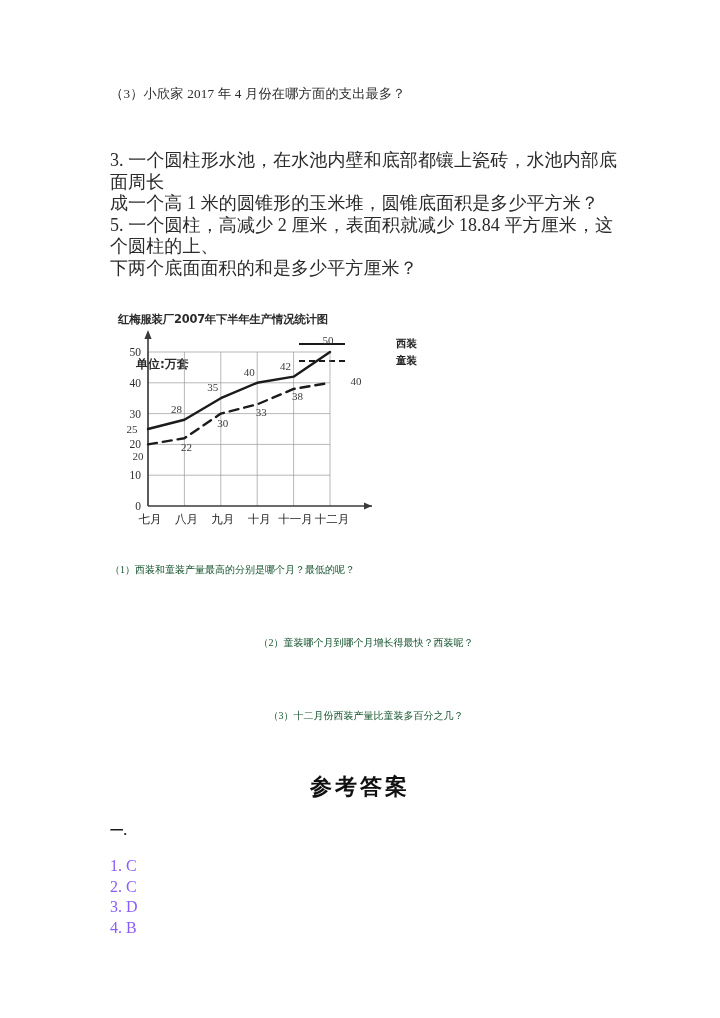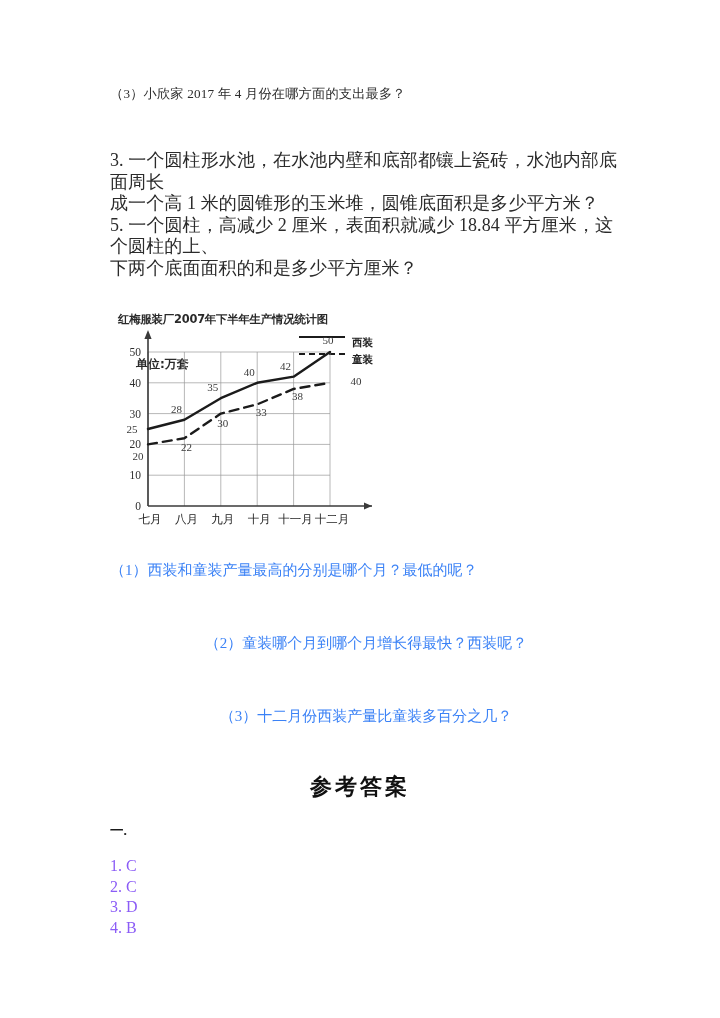--- a/index.html
+++ b/index.html
@@ -36,21 +36,21 @@
     font-size: 18px;
     line-height: 21.5px;
     color: #2b2b2b;
     letter-spacing: 0.1px;
   }
 
   .block-top { position: absolute; top: 83px; left: 110px; width: 512px; }
   .block-probs { position: absolute; top: 150px; left: 110px; width: 512px; }
   .block-subq { position: absolute; top: 560px; left: 110px; width: 512px; }
 
-  .subq { font-size: 15px; line-height: 20px; color: #3b82f6; }
+  .subq { font-size: 10px; line-height: 20px; color: #14532d; }
   .subq + .subq { margin-top: 53px; text-align: center; }
 
   
   .ans-title {
     position: absolute;
     top: 772px;
     left: 0;
     width: 720px;
     text-align: center;
     font-size: 22px;
@@ -96,23 +96,24 @@
     white-space: nowrap;
   }
   .legend {
     position: absolute;
     left: 189px;
     top: 24px;
     font-family: "DejaVu Sans", "Liberation Sans", sans-serif;
   }
   .legend-row {
     display: flex;
-    align-items: flex-start;
+    align-items: center;
     height: 15px;
     margin-bottom: 2px;
+    gap: 44px;
   }
   .legend-line {
     width: 46px;
     height: 0;
     margin-right: 7px;
     border-top: 2.6px solid #1b1b1b;
   }
   .legend-line.dashed {
     border-top: 2.6px dashed #1b1b1b;
   }

